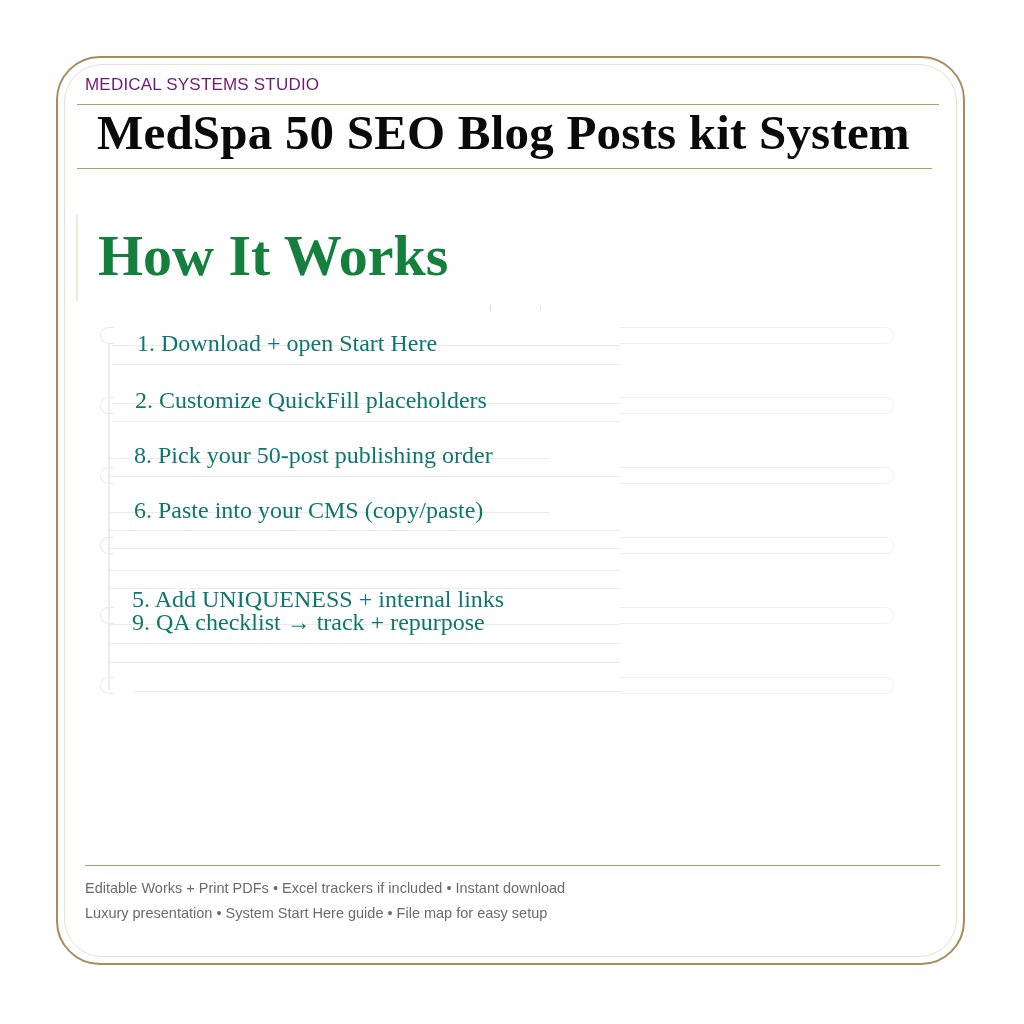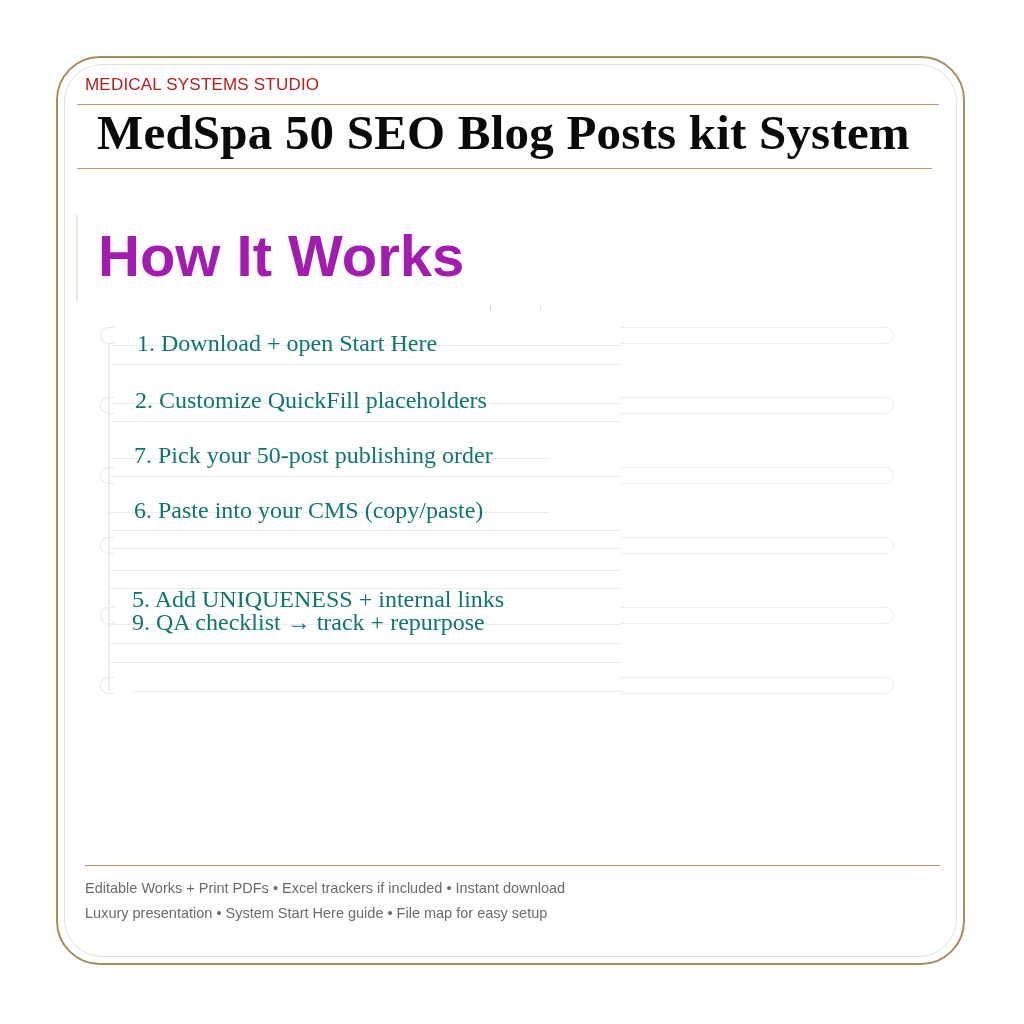--- a/index.html
+++ b/index.html
@@ -27,21 +27,21 @@
       left: 64px; top: 64px;
       width: 893px; height: 893px;
       border: 1.5px solid #e3e0d6;
       border-radius: 38px;
       box-sizing: border-box;
     }
     .brand-label {
       position: absolute;
       left: 85px; top: 75px;
       font-size: 17px;
-      color: #b91c1c;
+      color: #701a75;
       letter-spacing: 0.2px;
     }
     .rule-gold {
       position: absolute;
       height: 0;
       border-top: 1.5px solid #b39a68;
     }
     .title {
       position: absolute;
       left: 97px; top: 104px;
@@ -54,24 +54,24 @@
     }
     .section-bar {
       position: absolute;
       left: 76px; top: 215px;
       width: 2px; height: 86px;
       background: #ece6db;
     }
     .section-heading {
       position: absolute;
       left: 98px; top: 222px;
-      font-family: Liberation Sans, sans-serif;
+      font-family: Liberation Serif, serif;
       font-weight: bold;
       font-size: 58px;
-      color: #a21caf;
+      color: #15803d;
       white-space: nowrap;
     }
     .tick {
       position: absolute;
       width: 1px; height: 6px;
       background: #e5d9c7;
     }
     
     .ghost-bar {
       position: absolute;
@@ -170,21 +170,21 @@
 <div class="faint-line" style="left:110px; top:570px; width:510px;"></div>
 <div class="faint-line" style="left:110px; top:588px; width:510px;"></div>
 <div class="faint-line" style="left:110px; top:624px; width:510px;"></div>
 <div class="faint-line" style="left:110px; top:643px; width:510px;"></div>
 <div class="faint-line" style="left:110px; top:662px; width:510px;"></div>
 <div class="faint-line" style="left:133px; top:691px; width:490px;"></div>
 
 <div>
   <div class="step" style="left:137px; top:330px;">1. Download + open Start Here</div>
   <div class="step" style="left:135px; top:387px;">2. Customize QuickFill placeholders</div>
-  <div class="step" style="left:134px; top:442px;">7. Pick your 50-post publishing order</div>
+  <div class="step" style="left:134px; top:442px;">8. Pick your 50-post publishing order</div>
   <div class="step" style="left:134px; top:497px;">6. Paste into your CMS (copy/paste)</div>
   <div class="step" style="left:132px; top:554px;margin-top:32px;">5. Add UNIQUENESS + internal links</div>
   <div class="step" style="left:132px; top:609px;">9. QA checklist → track + repurpose</div>
 </div>
 
 <div class="rule-gold" style="left:85px; top:865px; width:855px;"></div>
 <div class="footer-line" style="top:880px;">Editable Works + Print PDFs • Excel trackers if included • Instant download</div>
 <div class="footer-line" style="top:905px;">Luxury presentation • System Start Here guide • File map for easy setup</div>
 
 </body></html>

